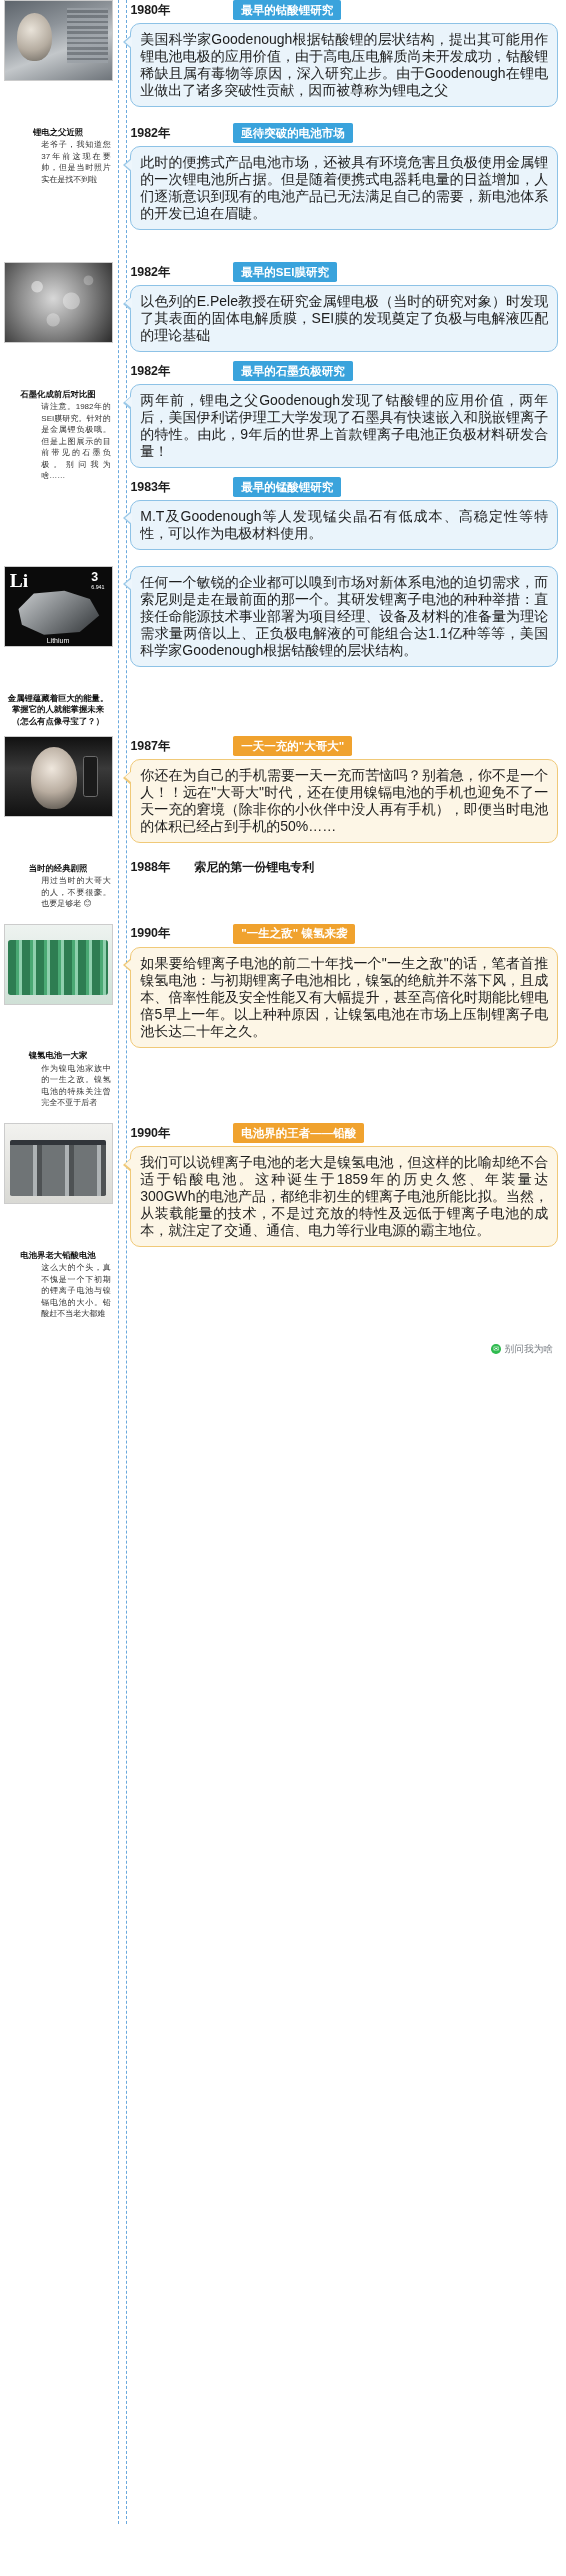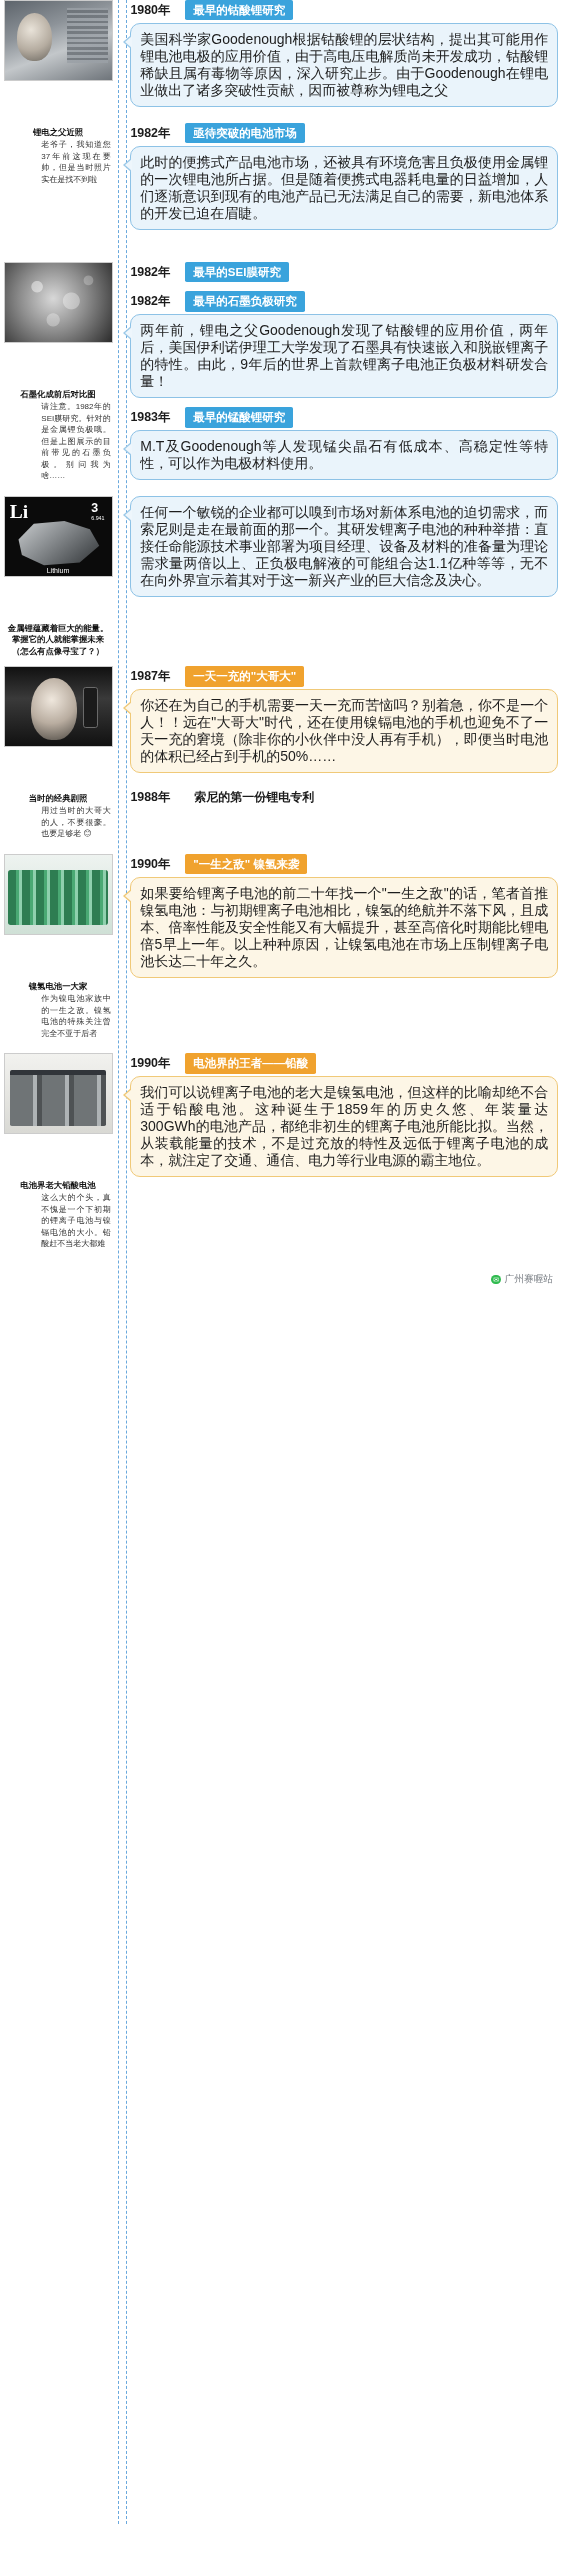--- a/index.html
+++ b/index.html
@@ -148,20 +148,21 @@
   }
   .title-chip {
     display: inline-block;
     background: #3aa3dc;
     color: #fff;
     font-size: 11.5px;
     font-weight: bold;
     padding: 2.7px 8px;
     border-radius: 1.8px;
     white-space: nowrap;
+    margin-left: 48px;
   }
   .title-chip.orange { background: #f0a22e; }
   .title-plain {
     font-size: 12px;
     font-weight: bold;
     color: #1b1b1b;
     margin-left: 9px;
   }
   .body-box {
     position: relative;
@@ -262,20 +263,21 @@
       </div>
     </div>
     <div class="gap-col"></div>
     <div class="right-col">
 
       <div class="event">
         <div class="event-head">
           <span class="year">1982年</span>
           <span class="title-chip">最早的SEI膜研究</span>
         </div>
+        <div class="body-box blue">以色列的E.Pele教授在研究金属锂电极（当时的研究对象）时发现了其表面的固体电解质膜，SEI膜的发现奠定了负极与电解液匹配的理论基础</div>
       </div>
 
       <div class="event">
         <div class="event-head">
           <span class="year">1982年</span>
           <span class="title-chip">最早的石墨负极研究</span>
         </div>
         <div class="body-box blue">两年前，锂电之父Goodenough发现了钴酸锂的应用价值，两年后，美国伊利诺伊理工大学发现了石墨具有快速嵌入和脱嵌锂离子的特性。由此，9年后的世界上首款锂离子电池正负极材料研发合量！</div>
       </div>
 
@@ -304,21 +306,21 @@
           <span class="rock"></span>
           <span class="li-name">Lithium</span>
         </div>
         <div class="photo-cap">金属锂蕴藏着巨大的能量。掌握它的人就能掌握未来（怎么有点像寻宝了？）</div>
       </div>
     </div>
     <div class="gap-col"></div>
     <div class="right-col">
 
       <div class="event">
-        <div class="body-box blue">任何一个敏锐的企业都可以嗅到市场对新体系电池的迫切需求，而索尼则是走在最前面的那一个。其研发锂离子电池的种种举措：直接任命能源技术事业部署为项目经理、设备及材料的准备量为理论需求量两倍以上、正负极电解液的可能组合达1.1亿种等等，无不在向外界宣示着其对于这一新兴产业的巨大信念及决心。</div>
+        <div class="body-box blue">任何一个敏锐的企业都可以嗅到市场对新体系电池的迫切需求，而索尼则是走在最前面的那一个。其研发锂离子电池的种种举措：直接任命能源技术事业部署为项目经理、设备及材料的准备量为理论需求量两倍以上、正负极电解液的可能组合达1.1亿种等等，美国科学家Goodenough根据钴酸锂的层状结构。</div>
       </div>
 
     </div>
   </div>
 
   <div class="spacer-sm"></div>
 
   <div class="row">
     <div class="left-col">
       <div class="photo-card">
@@ -392,17 +394,17 @@
           <span class="year">1990年</span>
           <span class="title-chip orange">电池界的王者——铅酸</span>
         </div>
         <div class="body-box orange">我们可以说锂离子电池的老大是镍氢电池，但这样的比喻却绝不合适于铅酸电池。这种诞生于1859年的历史久悠、年装量达300GWh的电池产品，都绝非初生的锂离子电池所能比拟。当然，从装载能量的技术，不是过充放的特性及远低于锂离子电池的成本，就注定了交通、通信、电力等行业电源的霸主地位。</div>
       </div>
 
     </div>
   </div>
 
   <div class="footer">
-    <span class="dot">✉</span><span>广州赛喔站</span>
+    <span class="dot">✉</span><span>别问我为啥</span>
   </div>
 
 </div>
 
 
 </body></html>

